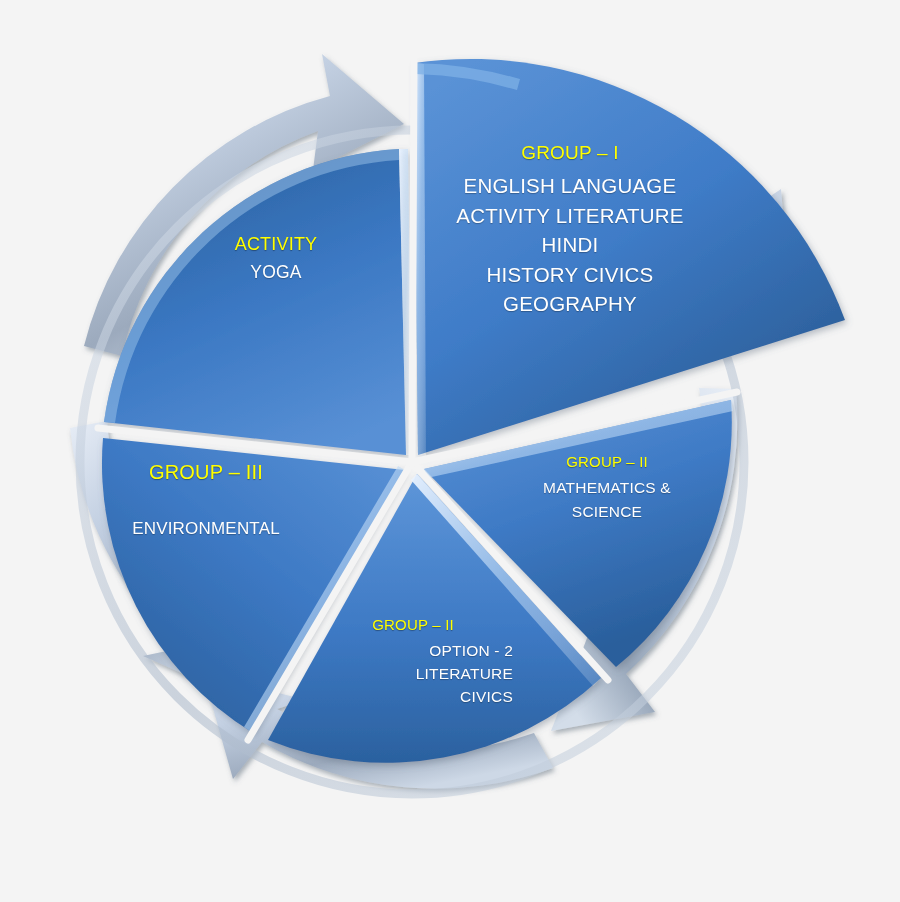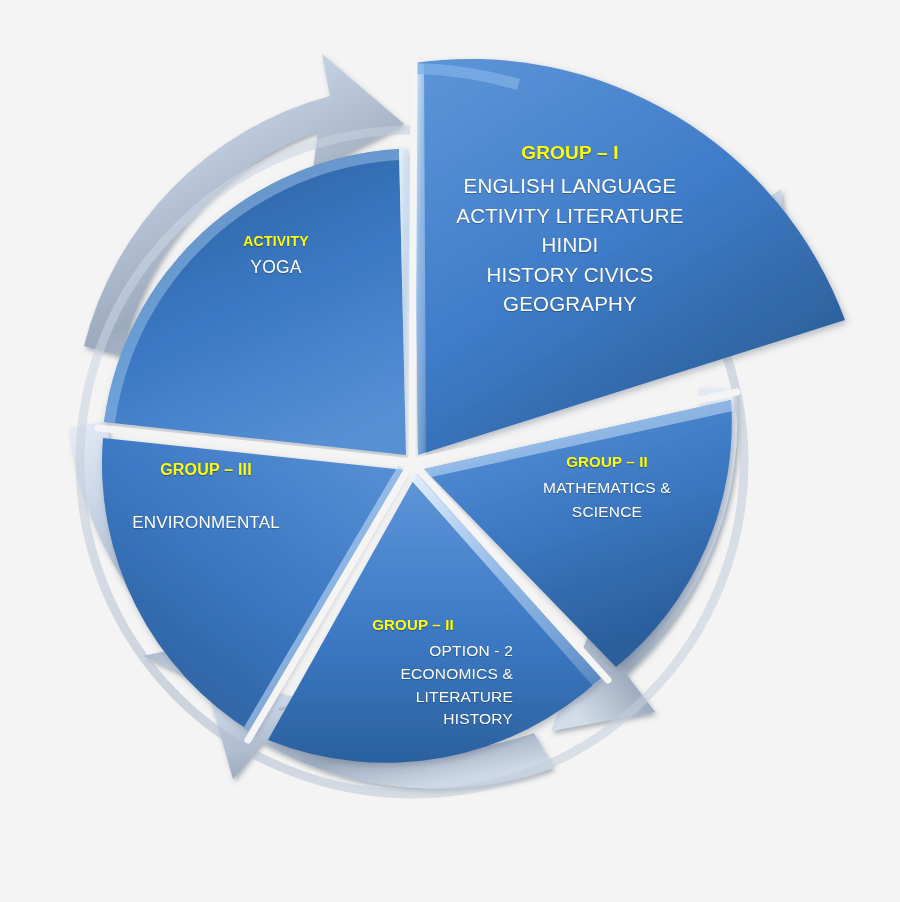--- a/index.html
+++ b/index.html
@@ -15,36 +15,36 @@
     position:absolute;
     text-align:center;
     color:#ffffff;
     line-height:1.34;
     letter-spacing:.2px;
     pointer-events:none;
     text-shadow:0 1px 1px rgba(0,0,0,.28);
   }
   .hd{
     color:#ffff00;
-    font-weight:bold;
+    font-weight:normal;
     display:block;
     margin-bottom:4px;
     text-shadow:0 1px 1px rgba(0,0,0,.35);
   }
   .ln{display:block;}
   
   #lbl-group-1{left:434px;top:140px;width:272px;font-size:20.5px;}
   #lbl-group-1 .hd{font-size:19px;margin-bottom:7px;}
   #lbl-group-1 .ln{margin-bottom:2px;}
 
   #lbl-activity{left:150px;top:232px;width:252px;font-size:17.5px;}
-  #lbl-activity .hd{font-size:14px;margin-bottom:5px;}
+  #lbl-activity .hd{font-size:18px;margin-bottom:5px;}
 
   #lbl-group-3{left:98px;top:459px;width:216px;font-size:17px;}
-  #lbl-group-3 .hd{font-size:16px;margin-bottom:6px;}
+  #lbl-group-3 .hd{font-size:20px;margin-bottom:6px;}
   #lbl-group-3 .ln{margin-bottom:4px;margin-top:32px;}
 
   #lbl-group-2a{left:505px;top:452px;width:204px;font-size:15.5px;}
   #lbl-group-2a .hd{font-size:15px;margin-bottom:6px;}
   #lbl-group-2a .ln{margin-bottom:3px;}
 
   #lbl-group-2b{left:313px;top:615px;width:200px;font-size:15.5px;}
   #lbl-group-2b .hd{font-size:15px;margin-bottom:6px;}
   #lbl-group-2b .ln{margin-bottom:2px;text-align:right;}
 </style>
@@ -234,18 +234,17 @@
 
   <div class="lbl" id="lbl-group-2a">
     <span class="hd">GROUP – II</span>
     <span class="ln">MATHEMATICS &amp;</span>
     <span class="ln">SCIENCE</span>
   </div>
 
   <div class="lbl" id="lbl-group-2b">
     <span class="hd">GROUP – II</span>
     <span class="ln">OPTION - 2</span>
-    <span class="ln">ECONOMICS  &amp;</span>
     <span class="ln">LITERATURE</span>
-    <span class="ln">HISTORY</span>
+    <span class="ln">CIVICS</span>
   </div>
 
 </div>
 
 </body></html>

